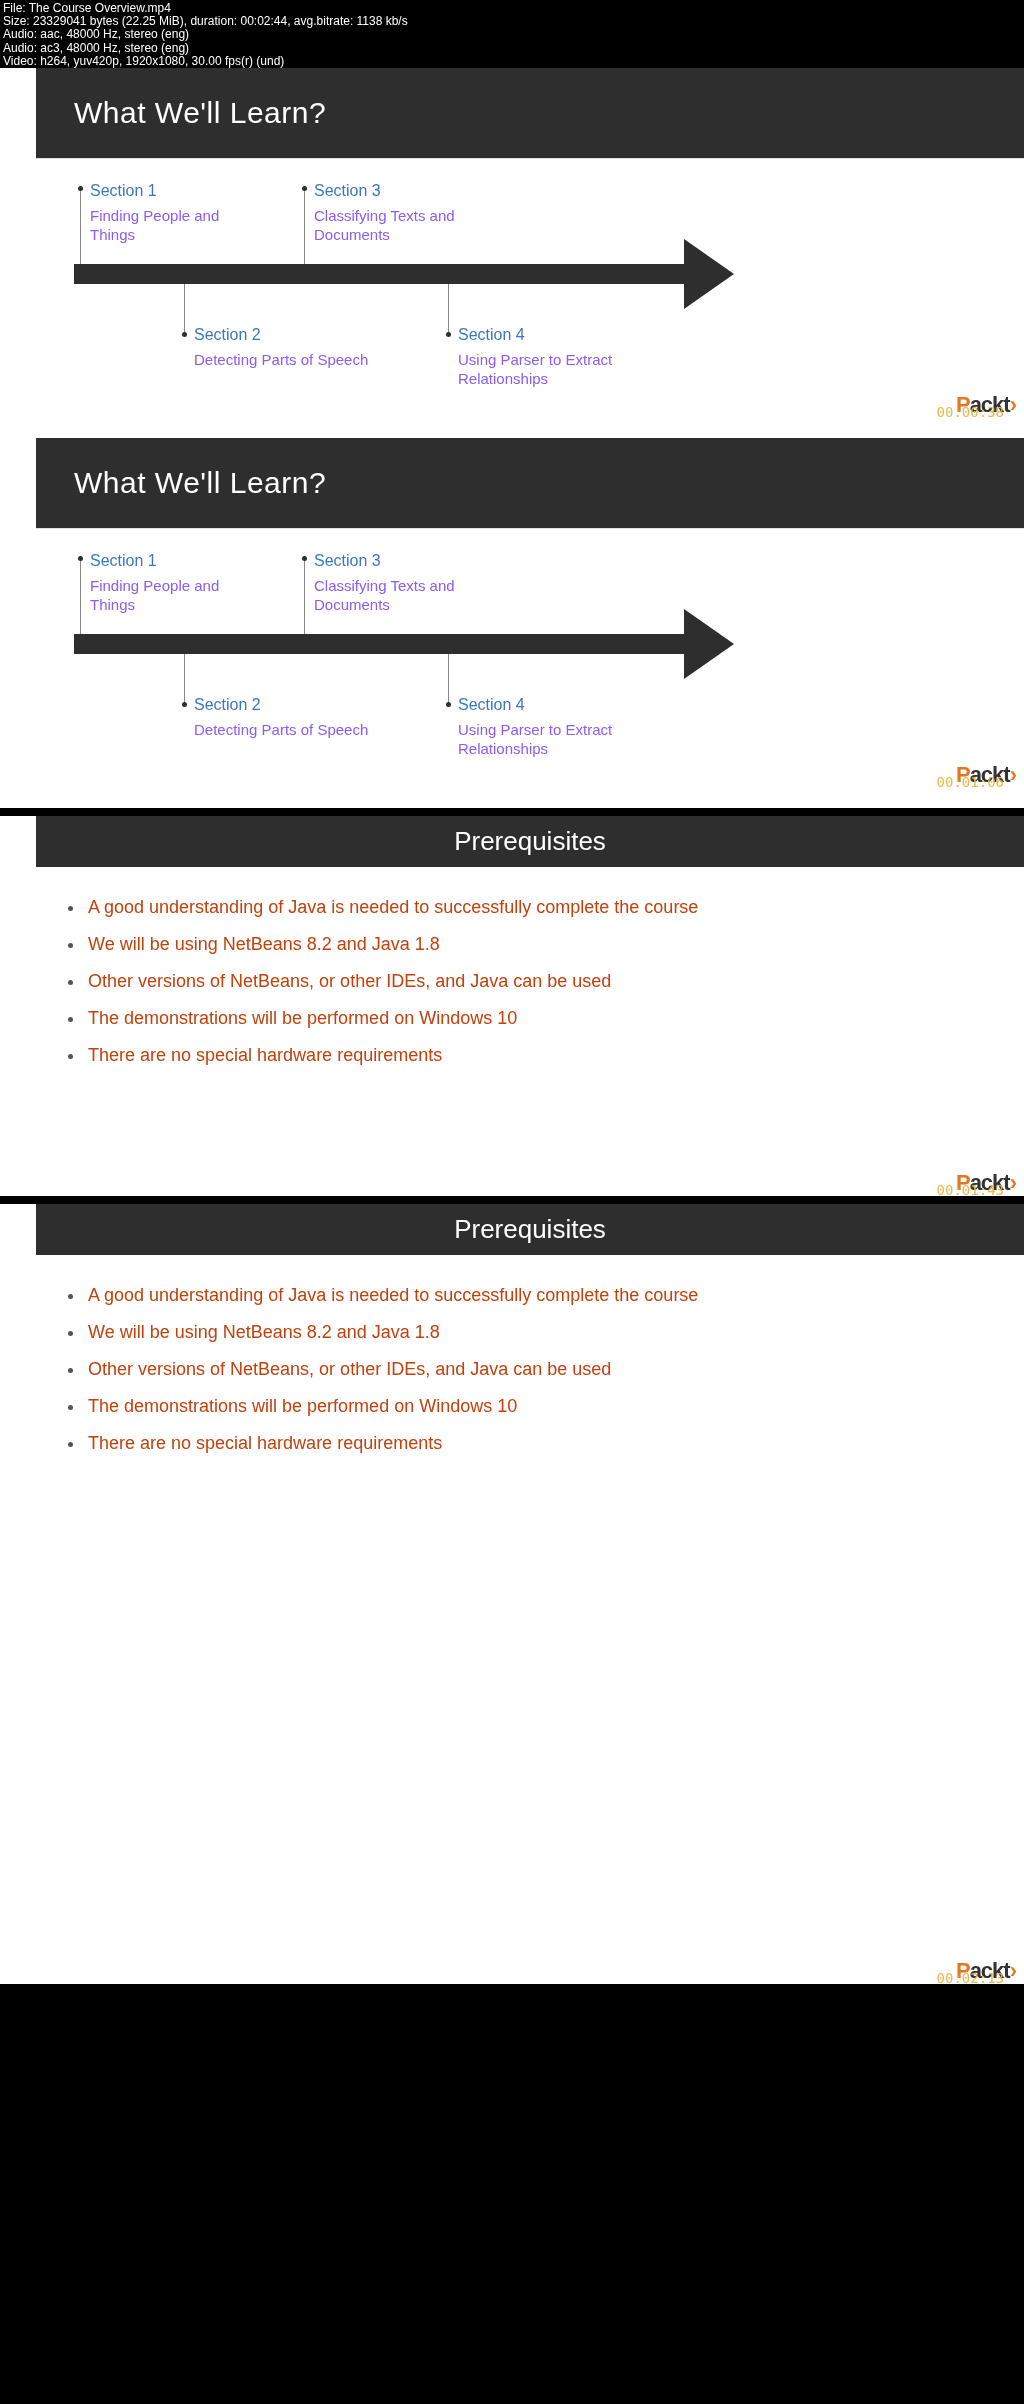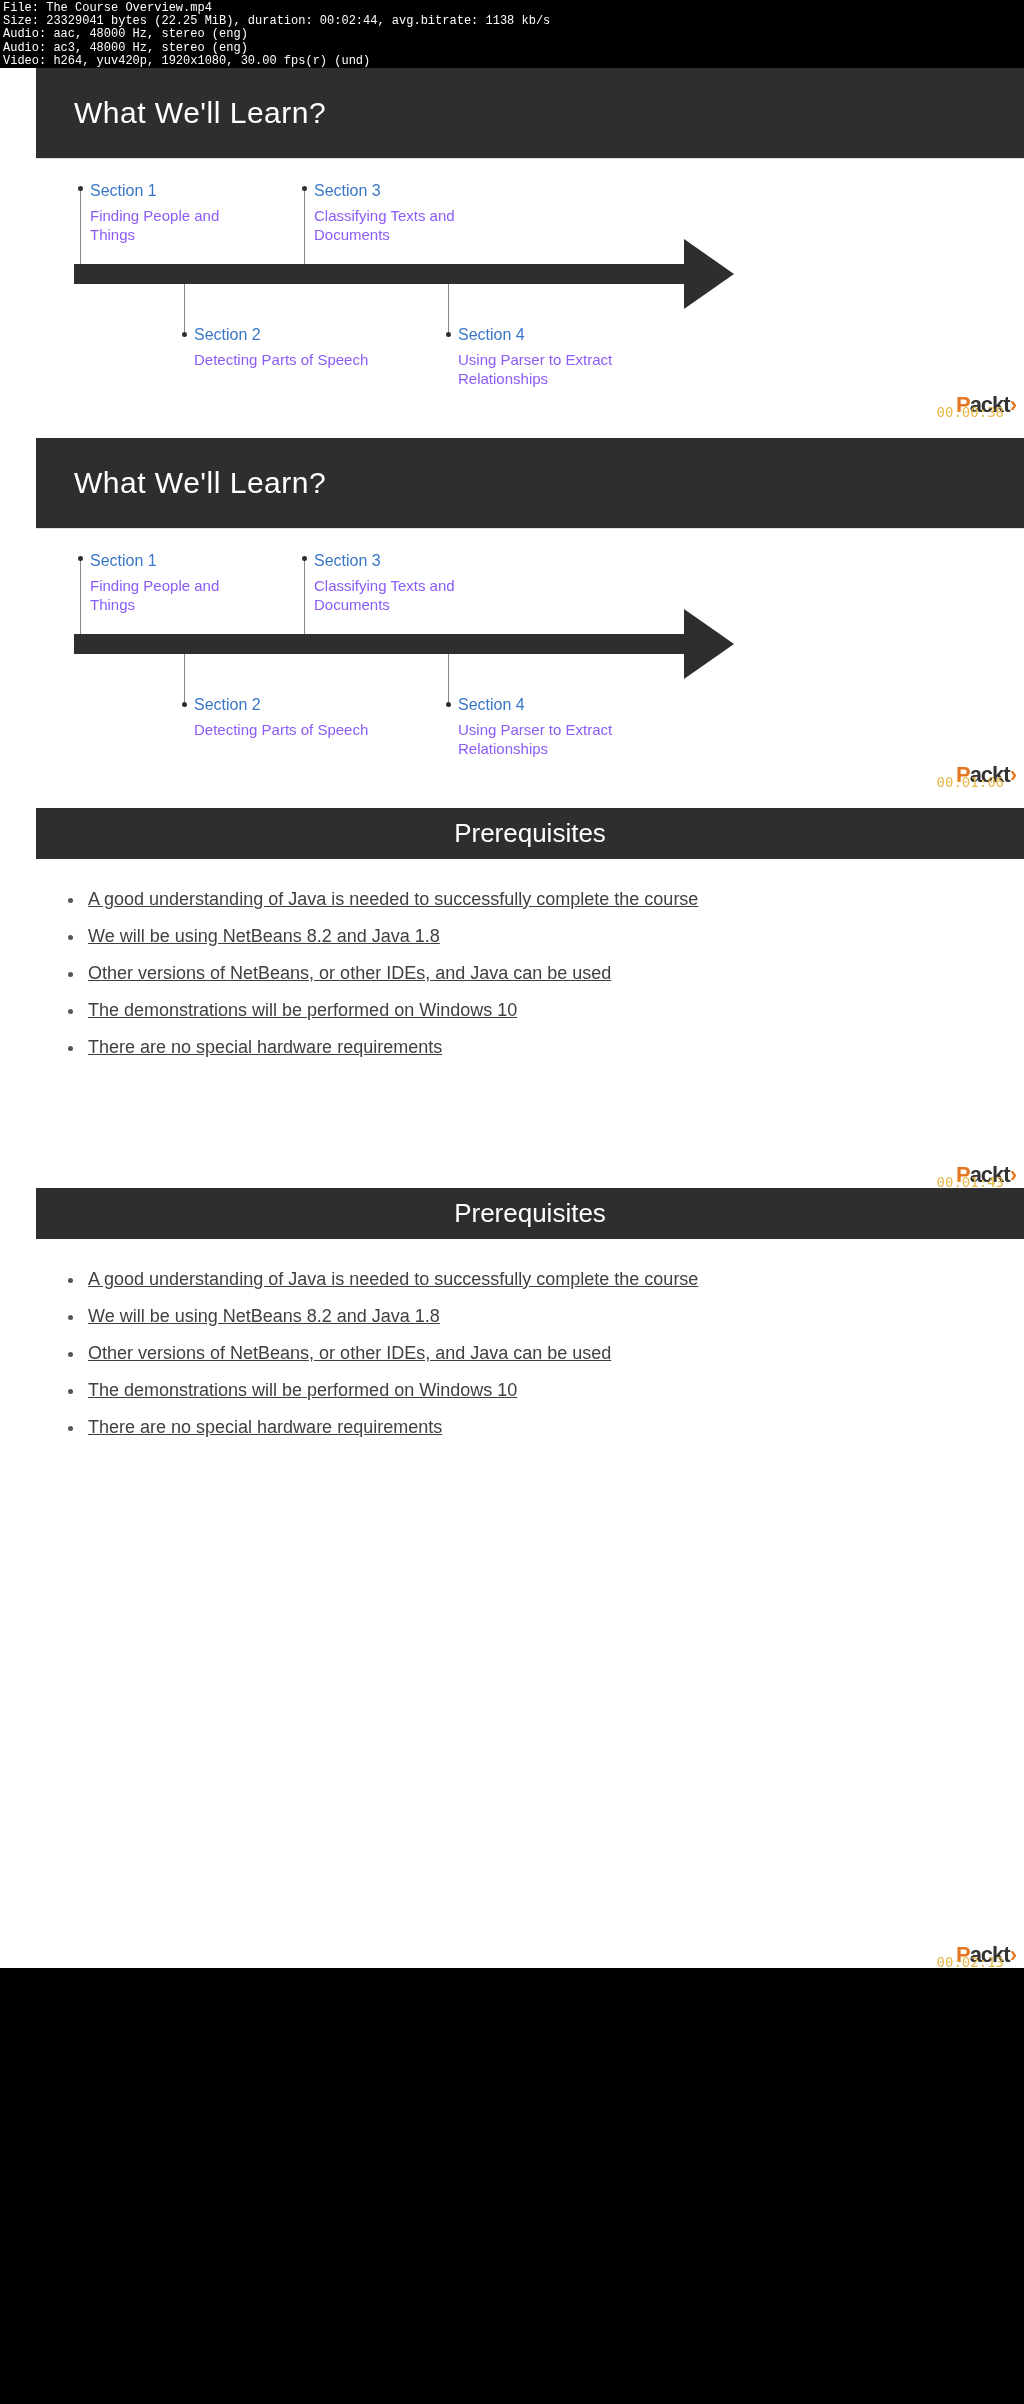--- a/index.html
+++ b/index.html
@@ -8,21 +8,21 @@
     font-family: "Segoe UI", Arial, sans-serif;
     background: #000;
     color: #333;
   }
   .meta-block {
     background: #000;
     color: #fff;
     font-size: 12px;
     line-height: 1.1;
     padding: 2px 3px 0;
-    font-family: Liberation Mono, monospace;
+    font-family: Liberation Sans, sans-serif;
   }
   .meta-line { white-space: nowrap; }
 
   .slide {
     position: relative;
     width: 1024px;
     background: #fff;
     padding-left: 36px;
   }
 
@@ -97,39 +97,38 @@
     position: absolute;
     right: 20px;
     bottom: -2px;
     font-size: 14px;
     color: #e6b84a;
     font-family: monospace;
     text-align: center;
   }
 
   
-  .prereq-slide { height: 380px; }
+  .prereq-slide { height: 380px; margin-top: 8px; }
   .prereq-bar {
     background: #2e2e2e;
     color: #fff;
     font-size: 26px;
     font-weight: 300;
     text-align: center;
     padding: 10px 0;
   }
   .bullets {
     padding: 30px 24px 0 48px;
   }
   .bullets li {
     list-style: disc;
     font-size: 18px;
-    color: #404040;
+    color: #c2410c;
     margin-bottom: 16px;
     padding-left: 4px;
-    text-decoration: underline;
   }
   .bullets li::marker { color: #555; font-size: 16px; }
 </style>
 </head>
 <body>
 
 <div class="meta-block">
   <div class="meta-line">File: The Course Overview.mp4</div>
   <div class="meta-line">Size: 23329041 bytes (22.25 MiB), duration: 00:02:44, avg.bitrate: 1138 kb/s</div>
   <div class="meta-line">Audio: aac, 48000 Hz, stereo (eng)</div>

